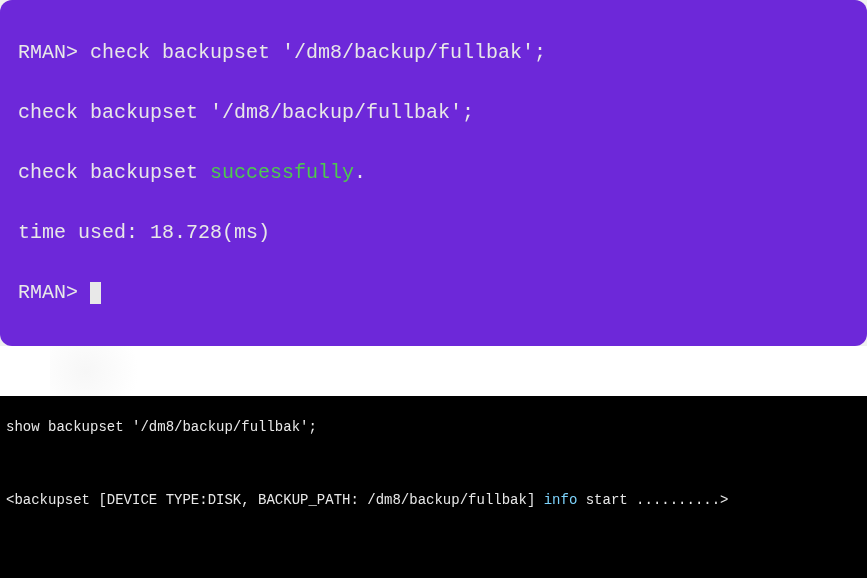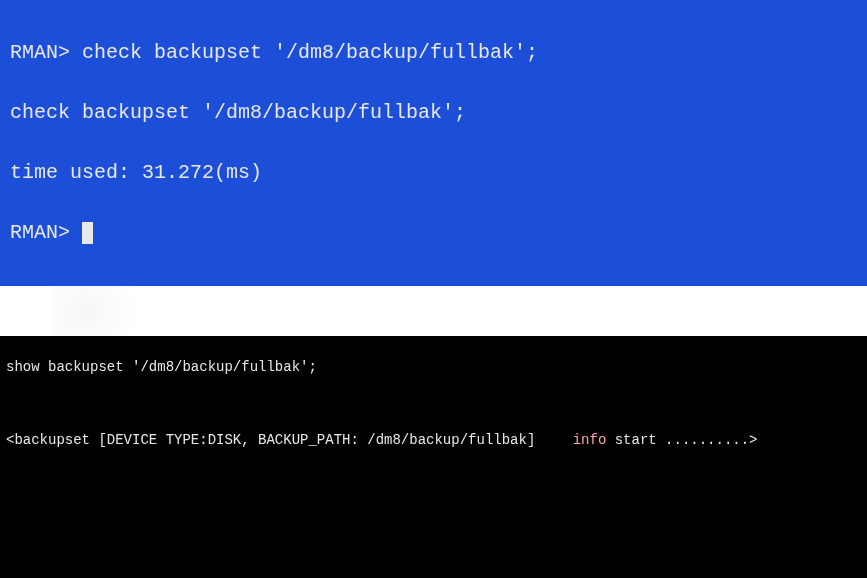--- a/index.html
+++ b/index.html
@@ -8,28 +8,29 @@
       box-sizing: border-box;
     }
     body {
       background: #f0f0f0;
       font-family: 'Consolas', 'Monaco', 'Courier New', monospace;
       width: 867px;
       height: 578px;
       overflow: hidden;
     }
     .terminal-block-1 {
-      background: #1d4ed8;
+      background: #6d28d9;
       color: #e8e8e8;
-      padding: 8px 10px;
+      padding: 8px 18px;
       font-size: 20px;
       line-height: 1.5;
       margin: 0;
       white-space: pre;
       overflow: hidden;
+      border-radius: 12px;
     }
     .terminal-block-2 {
       background: #000000;
       color: #e8e8e8;
       padding: 4px 6px;
       font-size: 14px;
       line-height: 1.3;
       margin-top: 50px;
       white-space: pre;
       overflow: hidden;
@@ -45,41 +46,41 @@
       left: 50px;
       top: 0;
       width: 120px;
       height: 50px;
       background: radial-gradient(circle at 30% 50%, rgba(200,200,200,0.15) 0%, transparent 60%);
     }
     .success {
       color: #4ec94e;
     }
     .info {
-      color: #fca5a5;
-      margin-left: 29px;
+      color: #7dd3fc;
     }
     .cursor {
       display: inline-block;
       width: 11px;
       height: 22px;
       background: #e8e8e8;
       vertical-align: middle;
     }
     .line {
       display: block;
     }
   </style>
 </head>
 <body>
 
 <div class="terminal-block-1">
 <span class="line"><span>RMAN&gt; </span><span>check backupset '/dm8/backup/fullbak';</span></span>
 <span class="line">check backupset '/dm8/backup/fullbak';</span>
-<span class="line">time used: 31.272(ms)</span>
+<span class="line"><span>check backupset </span><span class="success">successfully</span><span>.</span></span>
+<span class="line">time used: 18.728(ms)</span>
 <span class="line"><span>RMAN&gt; </span><span class="cursor"></span></span>
 </div>
 
 <div class="gap">
   <div class="watermark-area"></div>
 </div>
 
 <div class="terminal-block-2" style="margin-top:0;">
 <span class="line">show backupset '/dm8/backup/fullbak';</span>
 <span class="line"> </span>

